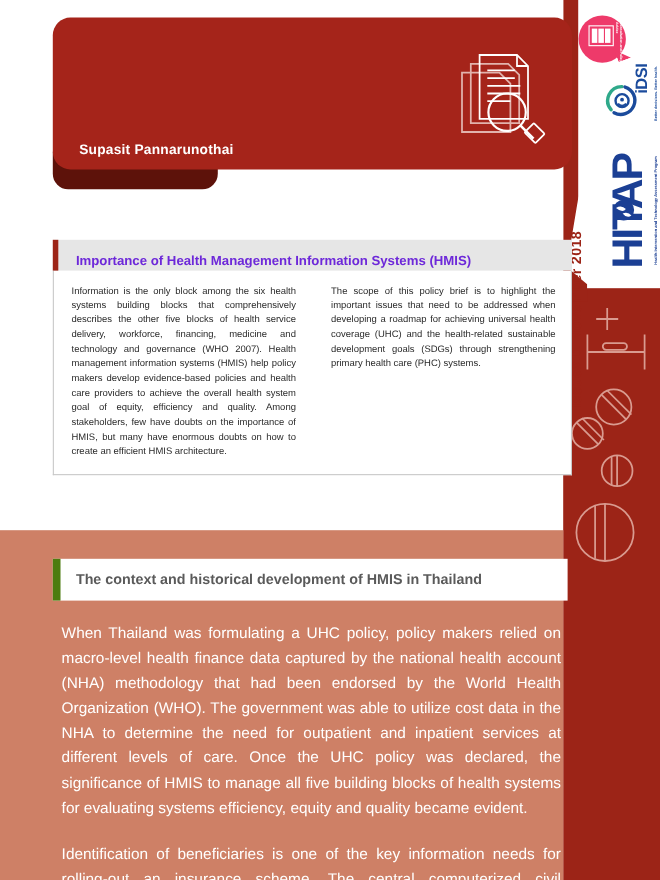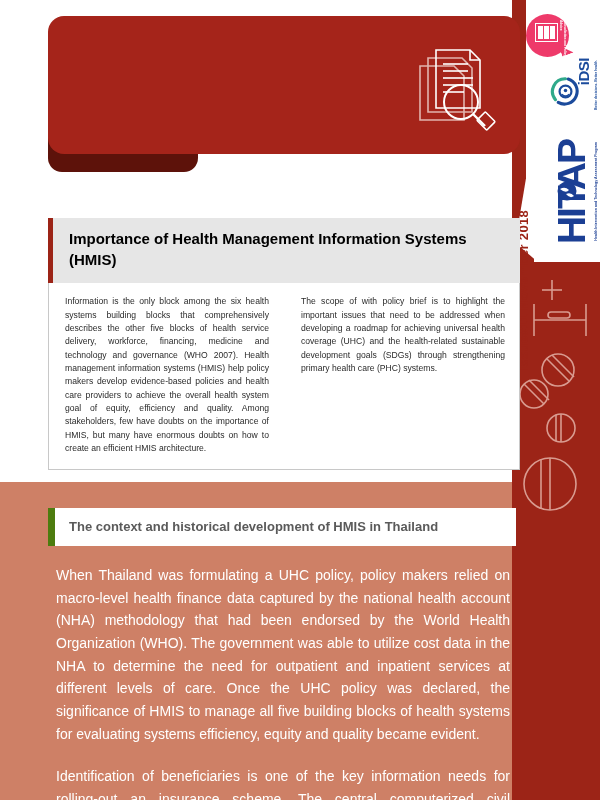--- a/index.html
+++ b/index.html
@@ -247,23 +247,23 @@
   
   .sec1 {
     position: absolute;
     left: 48px;
     top: 218px;
     width: 472px;
   }
   .sec-head {
     position: relative;
     box-sizing: border-box;
-    padding: 11px 14px 13px 16px;
-    color: #000000;
-    font-size: 15px;
+    padding: 11px 14px 0 16px;
+    color: #6d28d9;
+    font-size: 12px;
     font-weight: bold;
     line-height: 1.38;
   }
   .sec1 .sec-head {
     background: #e6e6e6;
     border-left: 5px solid #9c2417;
   }
   .sec1-body {
     box-sizing: border-box;
     border: 1px solid #c8c8c8;
@@ -395,20 +395,21 @@
     <div class="hitap-sub">Health Intervention and Technology Assessment Program</div>
     <svg style="position:absolute;left:8px;top:40px;" width="22" height="22" viewBox="0 0 22 22">
       <circle cx="11" cy="11" r="9.5" fill="#1b3f94"></circle>
       <path d="M4 9 q5 -3 9 1 q-3 4 -9 -1 z" fill="#ffffff"></path>
       <path d="M10 14 q5 -2 8 2 q-4 3 -8 -2 z" fill="#ffffff"></path>
     </svg>
   </div>
 
   <div class="banner-shadow"></div>
   <div class="banner">
+    <div class="banner-author">Supasit Pannarunothai</div>
     <svg class="banner-icon" viewBox="0 0 86 92">
       <g stroke="#e2b3ad" stroke-width="1.6" fill="none">
         <path d="M4 22 h34 l10 10 v44 h-44 z"></path>
         <path d="M12 14 h34 l10 10 v44 h-44 z"></path>
         <path d="M20 6 h34 l10 10 v48 h-44 z" stroke="#ffffff"></path>
         <path d="M54 6 v10 h10" stroke="#ffffff"></path>
         <g stroke="#ffffff">
           <line x1="27" y1="20" x2="52" y2="20"></line>
           <line x1="27" y1="27" x2="52" y2="27"></line>
           <line x1="27" y1="34" x2="57" y2="34"></line>
@@ -422,21 +423,21 @@
     </svg>
   </div>
 
   <div class="sec1">
     <div class="sec-head">Importance of Health Management Information Systems (HMIS)</div>
     <div class="sec1-body">
       <div class="col">
         <p>Information is the only block among the six health systems building blocks that comprehensively describes the other five blocks of health service delivery, workforce, financing, medicine and technology and governance (WHO 2007). Health management information systems (HMIS) help policy makers develop evidence-based policies and health care providers to achieve the overall health system goal of equity, efficiency and quality. Among stakeholders, few have doubts on the importance of HMIS, but many have enormous doubts on how to create an efficient  HMIS architecture.</p>
       </div>
       <div class="col">
-        <p>The scope of with policy brief is to highlight the important issues that need to be addressed when developing a roadmap for achieving universal health coverage (UHC) and the health-related sustainable development goals (SDGs) through strengthening primary health care (PHC) systems.</p>
+        <p>The scope of this policy brief is to highlight the important issues that need to be addressed when developing a roadmap for achieving universal health coverage (UHC) and the health-related sustainable development goals (SDGs) through strengthening primary health care (PHC) systems.</p>
       </div>
     </div>
   </div>
 
   <div class="band"></div>
   <div class="sec2">
     <div class="sec-head">The context and historical development of HMIS in Thailand</div>
     <div class="sec2-body">
       <p>When Thailand was formulating a UHC policy, policy makers relied on macro-level health finance data captured by the national health account (NHA) methodology that had been endorsed by the World Health Organization (WHO). The government was able to utilize cost data in the NHA to determine the need for outpatient and inpatient services at different levels of care. Once the UHC policy was declared, the significance of HMIS to manage all five building blocks of health systems for evaluating systems efficiency, equity and quality became evident.</p>
       <p>Identification of beneficiaries is one of the key information needs for rolling-out an insurance scheme.  The central computerized civil registration (CR) and the unique citizen identification (CID) number system established in the 1950s were used to identify beneficiaries covered by the Universal Coverage Scheme (UCS). In Thailand, the UCS insures the population not covered by the Civil Servant Medical Benefit Scheme (CSMBS) and the Social Security Scheme (SSS). The National Health Security Office (NHSO), which manages the UCS, took an active role to update and maintain the list of beneficiaries by working with the Ministry of Interior, which is responsible for registering and generating CID for all births, and deaths, and negotiating with the Bureau of Budget</p>

